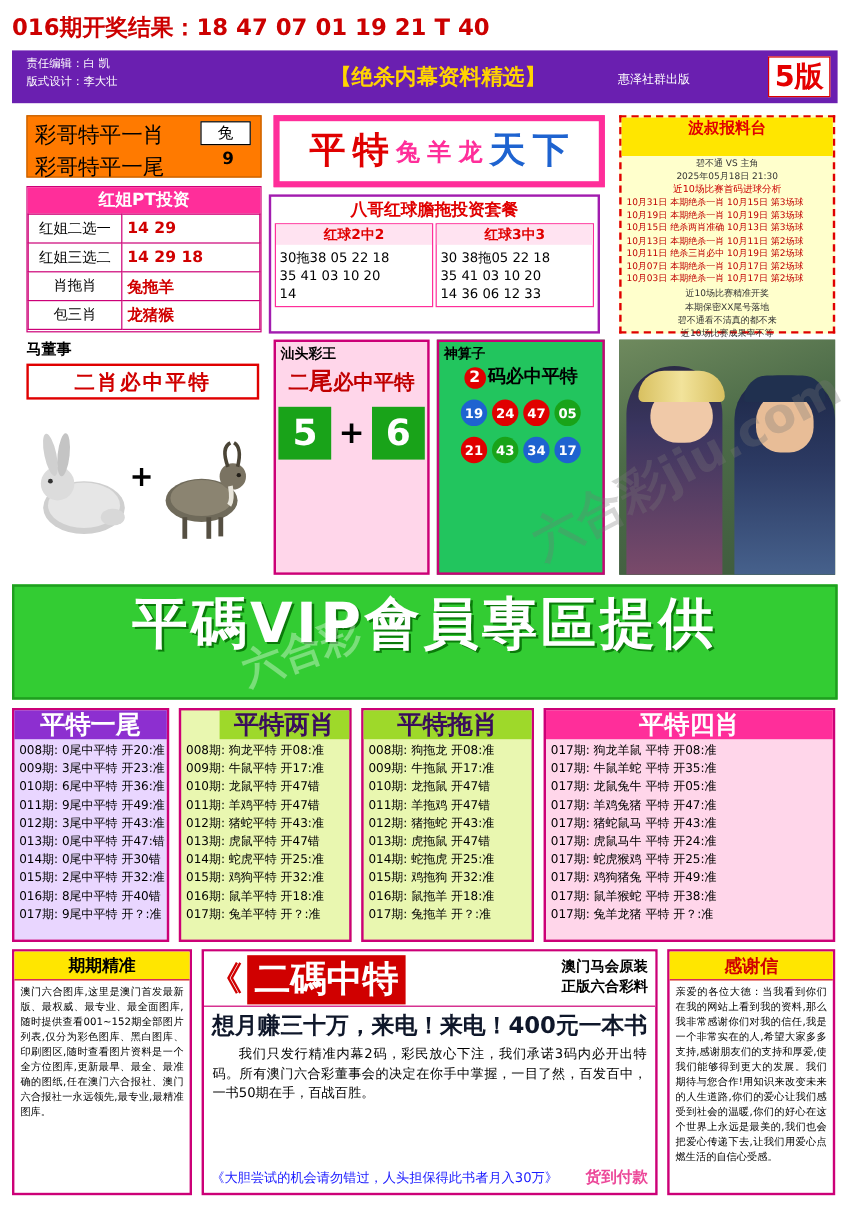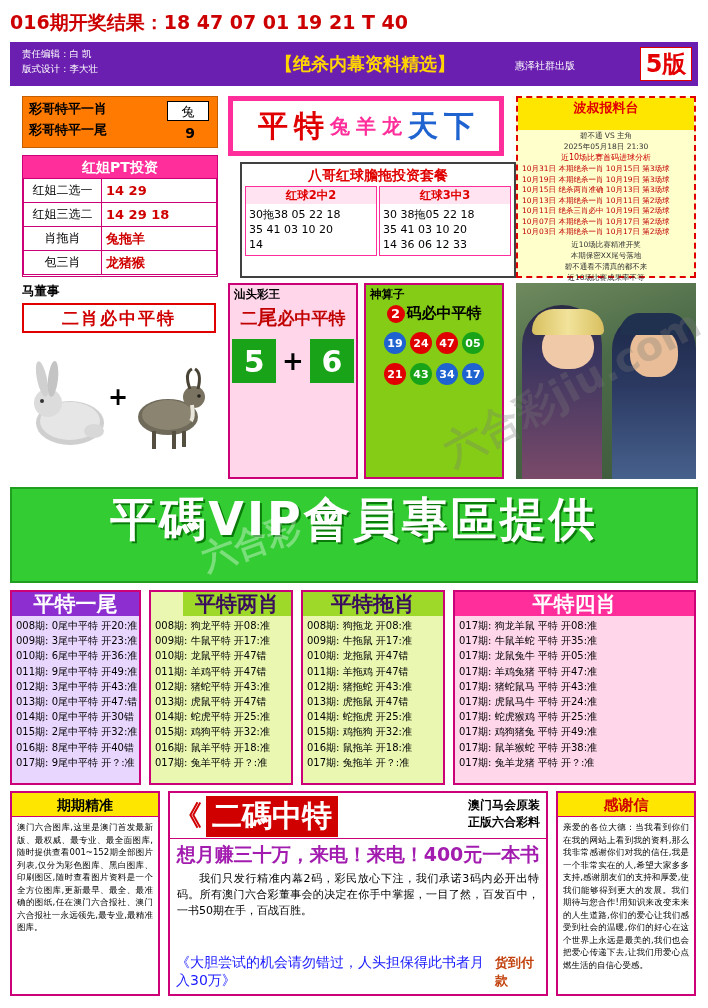--- a/index.html
+++ b/index.html
@@ -37,21 +37,21 @@
     position:absolute; right:6px; top:5px; width:52px; height:34px;
     background:#ffffff; color:#e40000; font-size:24px; font-weight:bold;
     display:flex; align-items:center; justify-content:center; border:1px solid #d00;
   }
 
   
   .caige {
     position:absolute; left:22px; top:96px; width:196px; height:52px;
     background:#ff7a00; border:1px solid #c35f00;
   }
-  .caige .row { font-size:13px; color:#000; padding:3px 0 0 6px; font-weight:bold; }
+  .caige .row { font-size:18px; color:#000; padding:3px 0 0 6px; font-weight:normal; }
   .caige .tu {
     position:absolute; right:8px; top:4px; width:42px; height:20px; background:#fff;
     border:1px solid #000; color:#000; font-size:13px; text-align:center; line-height:19px;
   }
   .caige .num9 {
     position:absolute; right:22px; top:28px; font-size:14px; color:#000; font-weight:bold;
   }
 
   .hongjie {
     position:absolute; left:22px; top:155px; width:196px; height:122px;
@@ -94,22 +94,22 @@
   .ptbanner .ch {
     font-size:30px; font-weight:bold; line-height:30px; padding:0 2px;
   }
   .ptbanner .c1 { color:#e00000; }
   .ptbanner .c2 { color:#e00000; }
   .ptbanner .sm { font-size:20px; color:#ff2e9a; }
   .ptbanner .c3 { color:#1e63d0; }
   .ptbanner .c4 { color:#1e63d0; }
 
   .bage {
-    position:absolute; left:240px; top:162px; width:276px; height:116px;
-    border:2px solid #404040; background:#fff;
+    position:absolute; left:224px; top:162px; width:276px; height:116px;
+    border:2px solid #a21caf; background:#fff;
   }
   .bage .hd {
     height:22px; color:#e00000; font-size:14px; font-weight:bold; text-align:center; line-height:22px;
   }
   .bage .cols { display:flex; gap:2px; padding:0 3px; }
   .bage .col { flex:1; border:1px solid #ff2e9a; }
   .bage .col .ch { background:#ffe3f1; color:#e00000; font-size:11.5px; text-align:center; height:17px; line-height:17px; font-weight:bold; }
   .bage .col .bd { font-size:11px; color:#000; padding:3px 3px; line-height:15px; }
 
   .shantou {
@@ -125,21 +125,21 @@
     margin-top:8px; display:flex; align-items:center; justify-content:center; gap:6px;
   }
   .shantou .gn {
     width:44px; height:44px; background:#19a319; color:#fff; font-size:30px; font-weight:bold;
     display:flex; align-items:center; justify-content:center;
   }
   .shantou .plus { font-size:26px; color:#000; font-weight:bold; }
 
   .shensuanzi {
     position:absolute; left:364px; top:283px; width:140px; height:196px;
-    border:2px solid #cc0077; background:#84cc16;
+    border:2px solid #cc0077; background:#22c55e;
   }
   .shensuanzi .hd { font-size:11.5px; color:#000; padding:2px 0 0 4px; font-weight:bold; }
   .shensuanzi .t { text-align:center; font-size:15px; font-weight:bold; color:#000; margin-top:2px; }
   .shensuanzi .t .circ {
     display:inline-block; width:18px; height:18px; border-radius:50%;
     background:#e00000; color:#fff; font-size:13px; line-height:18px; text-align:center; margin-right:2px;
   }
   .ballrow { display:flex; justify-content:center; gap:4px; margin-top:9px; }
   .ball {
     width:22px; height:22px; border-radius:50%; color:#fff; font-size:11px; font-weight:bold;
@@ -242,25 +242,25 @@
   .botbox { position:absolute; top:0; height:205px; border:2px solid #cc0077; background:#fff; }
   .b1 { left:0px; width:150px; }
   .b1 .hd { height:24px; background:#ffe600; color:#000000; font-size:14px; font-weight:bold; text-align:center; line-height:24px; border-bottom:1px solid #cc0077;}
   .b1 .bd { font-size:8.5px; color:#000; line-height:12.5px; padding:4px 5px; text-align:justify; }
 
   .b2 { left:158px; width:380px; background:#fff; }
   .b2 .hdwrap { position:relative; height:46px; background:#fff; border-bottom:1px solid #cc0077; }
   .b2 .kk { position:absolute; left:4px; top:4px; font-size:28px; color:#d00000; font-weight:bold; }
   .b2 .emq { position:absolute; left:36px; top:3px; font-size:30px; font-weight:bold; color:#0a0a0a; background:#d00000; color:#fff; padding:0 6px; }
   .b2 .amn { position:absolute; right:6px; top:4px; text-align:center; font-size:12px; color:#000; line-height:17px; font-weight:bold; }
-  .b2 .line2 { text-align:center; font-size:19px; font-weight:bold; color:#a21caf; padding:3px 0 0 0; }
+  .b2 .line2 { text-align:center; font-size:19px; font-weight:bold; color:#0f172a; padding:3px 0 0 0; }
   .b2 .para { font-size:11px; color:#000; line-height:16px; padding:3px 7px; text-align:justify; text-indent:2em; }
   .b2 .foot { position:absolute; left:0; bottom:4px; width:100%; padding:0 6px; display:flex; justify-content:space-between; align-items:center; }
-  .b2 .foot .l { font-size:14px; color:#1a1aff; }
-  .b2 .foot .r { font-size:13px; color:#c2410c; font-weight:bold; }
+  .b2 .foot .l { font-size:11px; color:#1a1aff; }
+  .b2 .foot .r { font-size:13px; color:#ec4899; font-weight:bold; }
 
   .b3 { left:546px; width:140px; }
   .b3 .hd { height:24px; background:#ffe600; color:#d00000; font-size:15px; font-weight:bold; text-align:center; line-height:24px; border-bottom:1px solid #cc0077;}
   .b3 .bd { font-size:8.5px; color:#000; line-height:12.5px; padding:4px 5px; text-align:justify; }
 
   
   .wm {
     position:absolute; left:430px; top:360px; font-size:40px; color:rgba(120,120,120,0.30);
     transform:rotate(-28deg); font-weight:bold; pointer-events:none; white-space:nowrap;
   }

